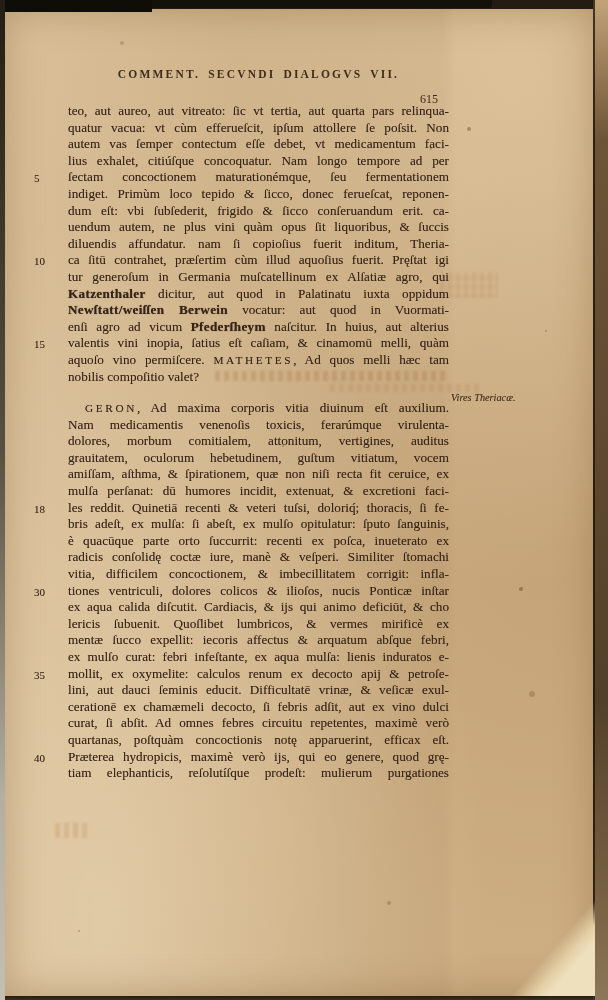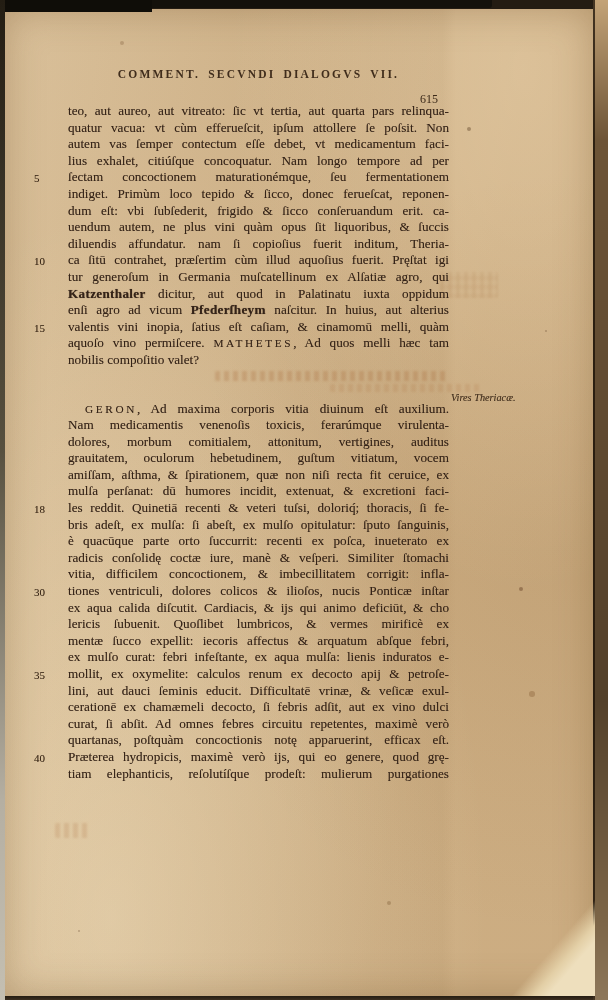--- a/index.html
+++ b/index.html
@@ -56,21 +56,21 @@
   .header-row{position:absolute;left:68px;top:68px;width:381px;color:#402d1c;}
   .running-title{display:block;text-align:center;font-size:11.5px;letter-spacing:2.2px;
                  word-spacing:3px;font-weight:600;}
   .folio{position:absolute;left:352px;top:0px;font-size:12px;color:#3c2a1a;margin-top:24px;}
 
   .text-block{position:absolute;left:68px;top:103px;width:381px;color:#342318;
               font-size:13.2px;line-height:16.6px;
               text-shadow:0 0 0.5px rgba(55,35,18,0.35);}
   .line{position:relative;text-align:justify;text-align-last:justify;white-space:normal;}
   .line.no-just{text-align:left;text-align-last:left;}
-  .line.indent{padding-left:17px;margin-top:17px;}
+  .line.indent{padding-left:17px;}
   .line.gap{height:15px;}
   .lnum{position:absolute;left:-34px;top:1px;width:22px;text-align:center;
         font-size:11px;color:#3a2817;letter-spacing:0;}
   .seg-f{font-weight:700;letter-spacing:0.3px;text-shadow:0 0 0.8px rgba(40,24,12,0.6);}
   .seg-sc{letter-spacing:2.6px;font-size:11.3px;}
   .seg-g{font-style:italic;font-size:12.3px;}
 
   .margin-note{position:absolute;left:451px;top:392px;width:92px;
                font-style:italic;font-size:10.3px;line-height:11px;color:#43301f;
                text-shadow:0 0 0.4px rgba(60,40,20,0.4);}
@@ -101,20 +101,21 @@
       <div class="line"><span>autem vas ſemper contectum eſſe debet, vt medicamentum faci-</span></div>
       <div class="line"><span>lius exhalet, citiúſque concoquatur. Nam longo tempore ad per</span></div>
       <div class="line"><span class="lnum">5</span><span>ſectam concoctionem maturationémque, ſeu fermentationem</span></div>
       <div class="line"><span>indiget. Primùm loco tepido &amp; ſicco, donec ferueſcat, reponen-</span></div>
       <div class="line"><span>dum eſt: vbi ſubſederit, frigido &amp; ſicco conſeruandum erit. ca-</span></div>
       <div class="line"><span>uendum autem, ne plus vini quàm opus ſit liquoribus, &amp; ſuccis</span></div>
       <div class="line"><span>diluendis affundatur. nam ſi copioſius fuerit inditum, Theria-</span></div>
       <div class="line"><span class="lnum">10</span><span>ca ſitū contrahet, præſertim cùm illud aquoſius fuerit. Pręſtat igi</span></div>
       <div class="line"><span>tur generoſum in Germania muſcatellinum ex Alſatiæ agro, qui</span></div>
       <div class="line"><span class="seg-f">Katzenthaler</span><span> dicitur, aut quod in Palatinatu iuxta oppidum</span></div>
+      <div class="line"><span class="seg-f">Newſtatt/weiſſen Berwein</span><span> vocatur: aut quod in Vuormati-</span></div>
       <div class="line"><span>enſi agro ad vicum </span><span class="seg-f">Pfederſheym</span><span> naſcitur. In huius, aut alterius</span></div>
       <div class="line"><span class="lnum">15</span><span>valentis vini inopia, ſatius eſt caſiam, &amp; cinamomū melli, quàm</span></div>
       <div class="line"><span>aquoſo vino permiſcere. </span><span class="seg-sc">MATHETES</span><span>, Ad quos melli hæc tam</span></div>
       <div class="line no-just"><span>nobilis compoſitio valet?</span></div>
       <div class="line gap"></div>
       <div class="line indent"><span class="seg-sc">GERON</span><span>, Ad maxima corporis vitia diuinum eſt auxilium.</span></div>
       <div class="line"><span>Nam medicamentis venenoſis toxicis, ferarúmque virulenta-</span></div>
       <div class="line"><span>dolores, morbum comitialem, attonitum, vertigines, auditus</span></div>
       <div class="line"><span>grauitatem, oculorum hebetudinem, guſtum vitiatum, vocem</span></div>
       <div class="line"><span>amiſſam, aſthma, &amp; ſpirationem, quæ non niſi recta fit ceruice, ex</span></div>

